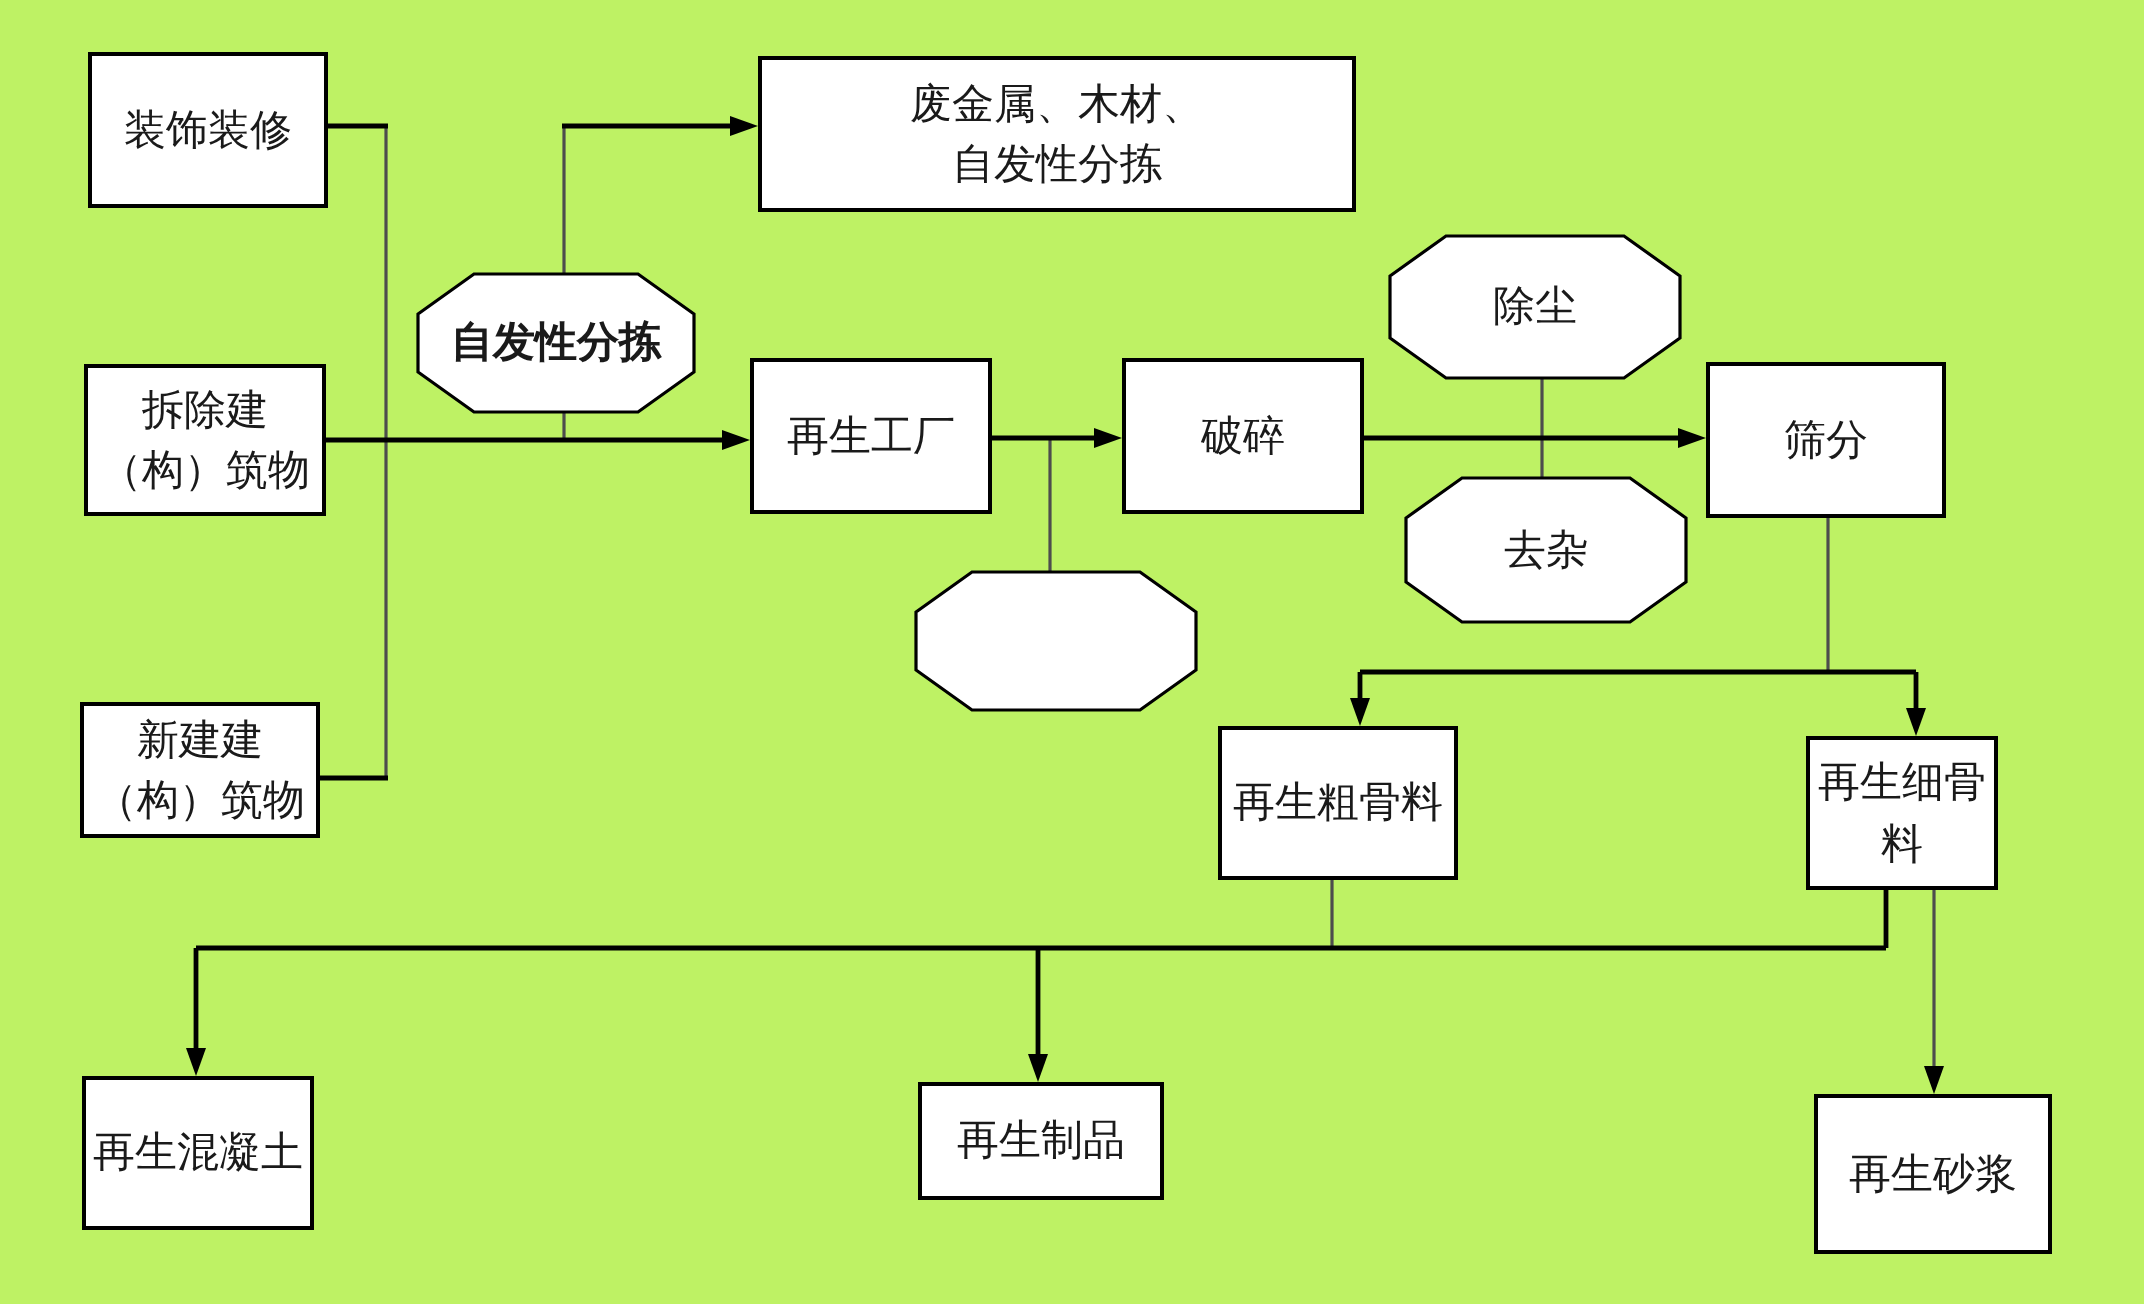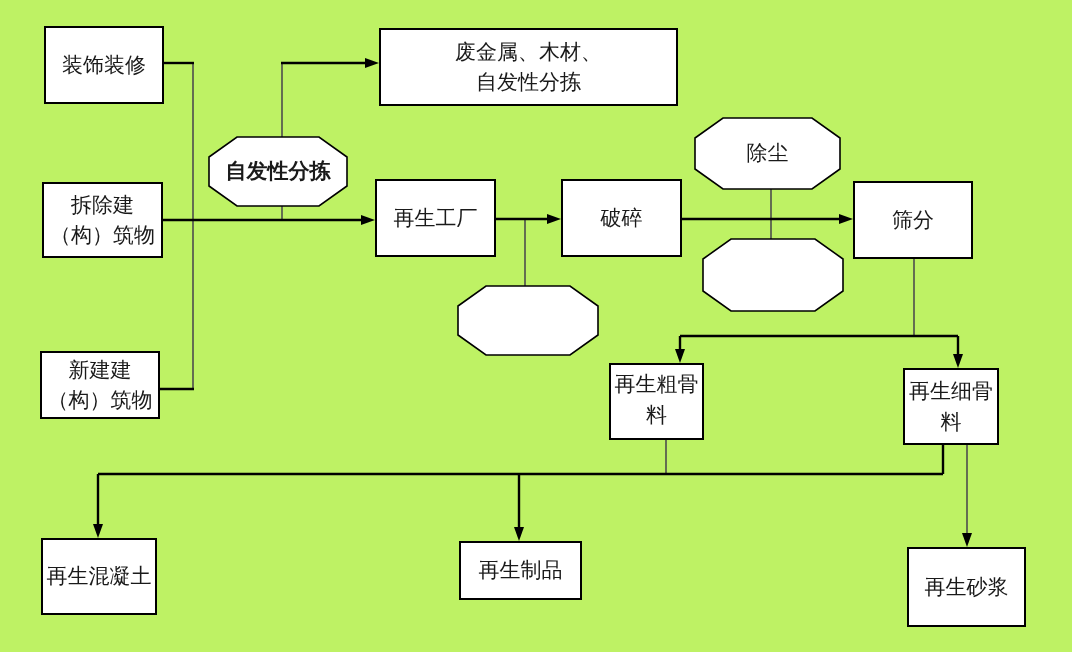--- a/index.html
+++ b/index.html
@@ -115,29 +115,30 @@
 
   <div class="node rect-node" style="left:379px; top:28px; width:299px; height:78px;">废金属、木材、
 自发性分拣</div>
 
   <div class="node rect-node" style="left:375px; top:179px; width:121px; height:78px;">再生工厂</div>
 
   <div class="node rect-node" style="left:561px; top:179px; width:121px; height:78px;">破碎</div>
 
   <div class="node rect-node" style="left:853px; top:181px; width:120px; height:78px;">筛分</div>
 
-  <div class="node rect-node" style="left:609px; top:363px; width:95px; height:77px;font-family:Liberation Mono, monospace;">再生粗骨料</div>
+  <div class="node rect-node" style="left:609px; top:363px; width:120px; height:77px;">再生粗骨料</div>
 
   <div class="node rect-node" style="left:903px; top:368px; width:96px; height:77px;">再生细骨料</div>
 
   <div class="node rect-node" style="left:41px; top:538px; width:116px; height:77px;">再生混凝土</div>
 
   <div class="node rect-node" style="left:459px; top:541px; width:123px; height:59px;">再生制品</div>
 
   <div class="node rect-node" style="left:907px; top:547px; width:119px; height:80px;">再生砂浆</div>
 
   <div class="node oct-label" style="left:209px; top:137px; width:138px; height:69px;font-weight:bold;">自发性分拣</div>
 
 
   <div class="node oct-label" style="left:695px; top:118px; width:145px; height:71px;">除尘</div>
 
+  <div class="node oct-label" style="left:703px; top:239px; width:140px; height:72px;">去杂</div>
 
 </div>
 
 </body></html>

